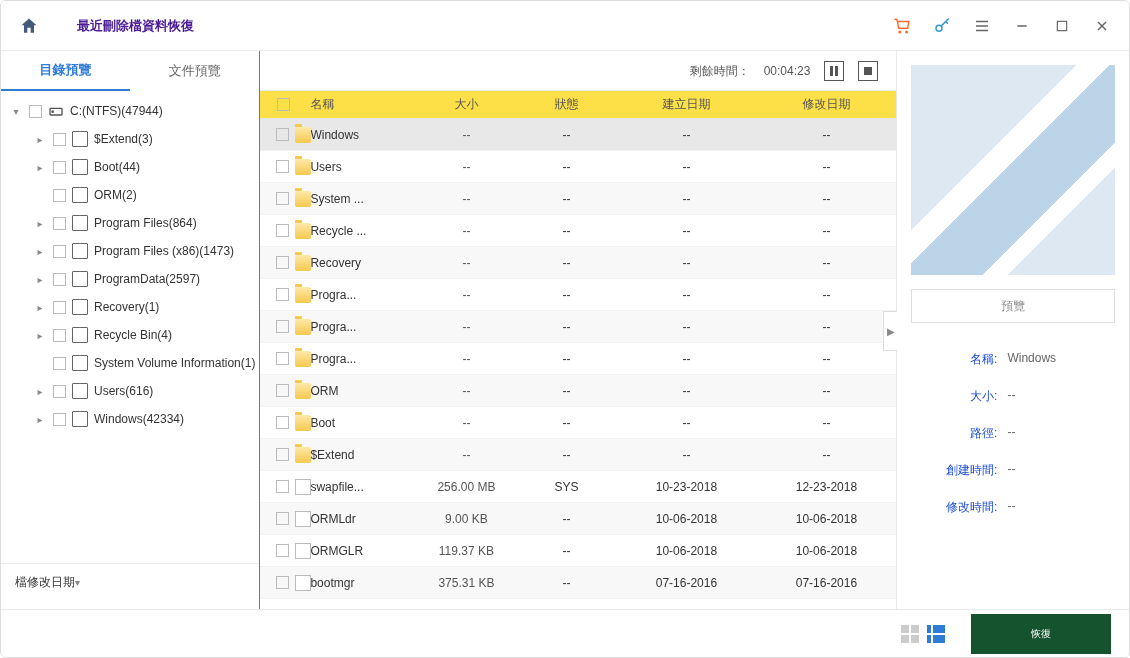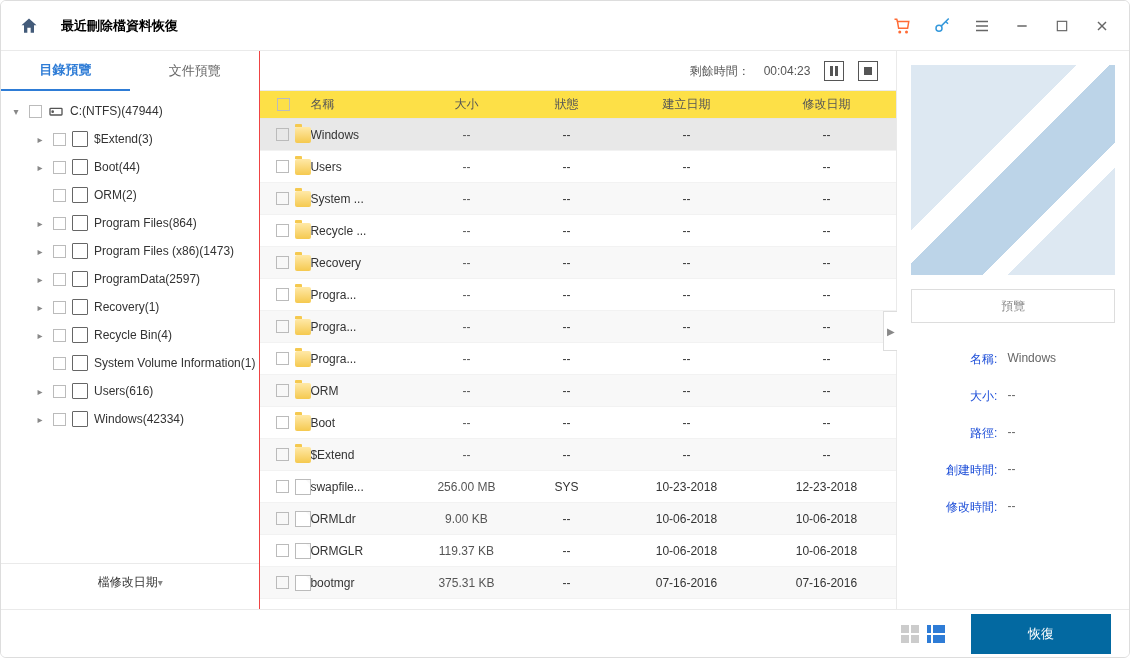--- a/index.html
+++ b/index.html
@@ -1,39 +1,39 @@
 <!DOCTYPE html>
 <html><head>
 <meta charset="utf-8">
 <style>
 *{box-sizing:border-box;margin:0;padding:0;font-family:"Microsoft JhengHei","Segoe UI",sans-serif}
 body{width:1130px;height:658px;background:#fff;overflow:hidden;border:1px solid #ddd;border-radius:6px}
 .titlebar{height:50px;display:flex;align-items:center;padding:0 18px;background:#fff;border-bottom:1px solid #eaeaea}
 .home-icon{width:20px;height:20px;color:#435b7a}
-.title-text{margin-left:22px;font-size:13px;color:#000000;font-weight:600}
+.title-text{margin-left:38px;font-size:13px;color:#4c1d95;font-weight:600}
 .titlebar-right{margin-left:auto;display:flex;gap:22px;align-items:center}
 .tb-icon{width:18px;height:18px;color:#666;cursor:pointer;display:flex;align-items:center;justify-content:center}
 .tb-icon.cart{color:#ff6b35}
 .tb-icon.key{color:#3498db}
 .main{display:flex;height:558px}
 .left-panel{width:278px;border-right:1px solid #ef4444;display:flex;flex-direction:column}
 .tabs{display:flex;height:40px}
 .tab{flex:1;display:flex;align-items:center;justify-content:center;font-size:13px;color:#666;cursor:pointer}
 .tab.active{color:#2e7cd6;border-bottom:2px solid #2e7cd6;font-weight:600}
 .tree{flex:1;overflow:auto;padding:6px 4px;font-size:12px;color:#333}
 .tree-row{display:flex;align-items:center;height:28px;padding-left:4px;cursor:pointer;white-space:nowrap}
 .arrow{width:14px;display:inline-flex;justify-content:center;color:#888;font-size:10px}
 .chk{width:13px;height:13px;border:1px solid #bbb;margin:0 6px;flex-shrink:0}
 .folder-icon,.drive-icon{width:16px;height:16px;margin-right:6px;flex-shrink:0}
 .folder-icon{border:1.5px solid #666;border-radius:1px;position:relative}
 .drive-icon{color:#555}
 .tree-row.lvl1{padding-left:28px}
 .tree-row.lvl1 .arrow{margin-left:0}
 .filter-panel{border-top:1px solid #eaeaea;padding:10px 14px;font-size:12px}
-.filter-header{display:flex;align-items:center;justify-content:center;color:#333;margin-bottom:8px}
+.filter-header{display:flex;align-items:center;justify-content:flex-start;color:#333;margin-bottom:8px}
 .radio-row{display:flex;align-items:center;padding:5px 14px;color:#444}
 .radio{width:13px;height:13px;border:1px solid #aaa;border-radius:50%;margin-right:10px;display:flex;align-items:center;justify-content:center}
 .radio.checked::after{content:"";width:7px;height:7px;border-radius:50%;background:#2e7cd6}
 .center-panel{flex:1;display:flex;flex-direction:column;position:relative}
 .scan-bar{height:40px;background:#2e7cd6;display:flex;align-items:center;padding:0 14px;width:198px;color:#fff;font-size:12px}
 .progress-ring{width:28px;height:28px;border:2px solid rgba(255,255,255,.35);border-radius:50%;position:relative;margin-right:12px}
 .progress-ring::before{content:"";position:absolute;inset:-2px;border:2px solid transparent;border-top-color:#fff;border-right-color:#fff;border-radius:50%;transform:rotate(-30deg)}
 .progress-txt{position:absolute;inset:0;display:flex;align-items:center;justify-content:center;font-size:9px}
 .scan-right{position:absolute;right:18px;top:10px;display:flex;align-items:center;gap:14px;font-size:12px;color:#555}
 .sq-btn{width:20px;height:20px;border:1.5px solid #555;display:flex;align-items:center;justify-content:center;cursor:pointer}
@@ -62,21 +62,21 @@
 .preview-box{height:210px;background:linear-gradient(135deg,#dde8f2 0%,#dde8f2 40%,#fff 40%,#fff 48%,#bcd4e8 48%,#bcd4e8 68%,#fff 68%,#fff 74%,#dde8f2 74%);margin-bottom:14px}
 .preview-btn{height:34px;border:1px solid #ddd;display:flex;align-items:center;justify-content:center;font-size:12px;color:#888;margin-bottom:18px;cursor:pointer}
 .meta-row{display:flex;font-size:12px;color:#666;padding:10px 0}
 .meta-label{width:86px;text-align:right;margin-right:10px;color:#1d4ed8}
 .bottom-bar{height:48px;background:#fff;border-top:1px solid #eaeaea;display:flex;align-items:center;justify-content:flex-end;padding:0 18px;gap:14px}
 .view-toggle{display:flex;gap:8px;margin-right:12px}
 .vt{width:18px;height:18px;cursor:pointer;display:grid;grid-template-columns:1fr 1fr;grid-template-rows:1fr 1fr;gap:2px}
 .vt div{background:#ccc}
 .vt.list{grid-template-columns:4px 1fr}
 .vt.list.active div{background:#2e7cd6}
-.recover-btn{width:140px;height:40px;background:#0369a1;color:#fff;display:flex;align-items:center;justify-content:center;font-size:13px;cursor:pointer}
+.recover-btn{width:140px;height:40px;background:#14532d;color:#fff;display:flex;align-items:center;justify-content:center;font-size:10px;cursor:pointer}
 svg{display:block}
 </style>
 </head>
 <body>
 
 <div class="titlebar">
   <span class="home-icon">
     <svg viewBox="0 0 24 24" width="20" height="20" fill="#435b7a">
         <path d="M12 3l9 8h-3v9h-4v-6h-4v6H6v-9H3z"></path>
       </svg>

